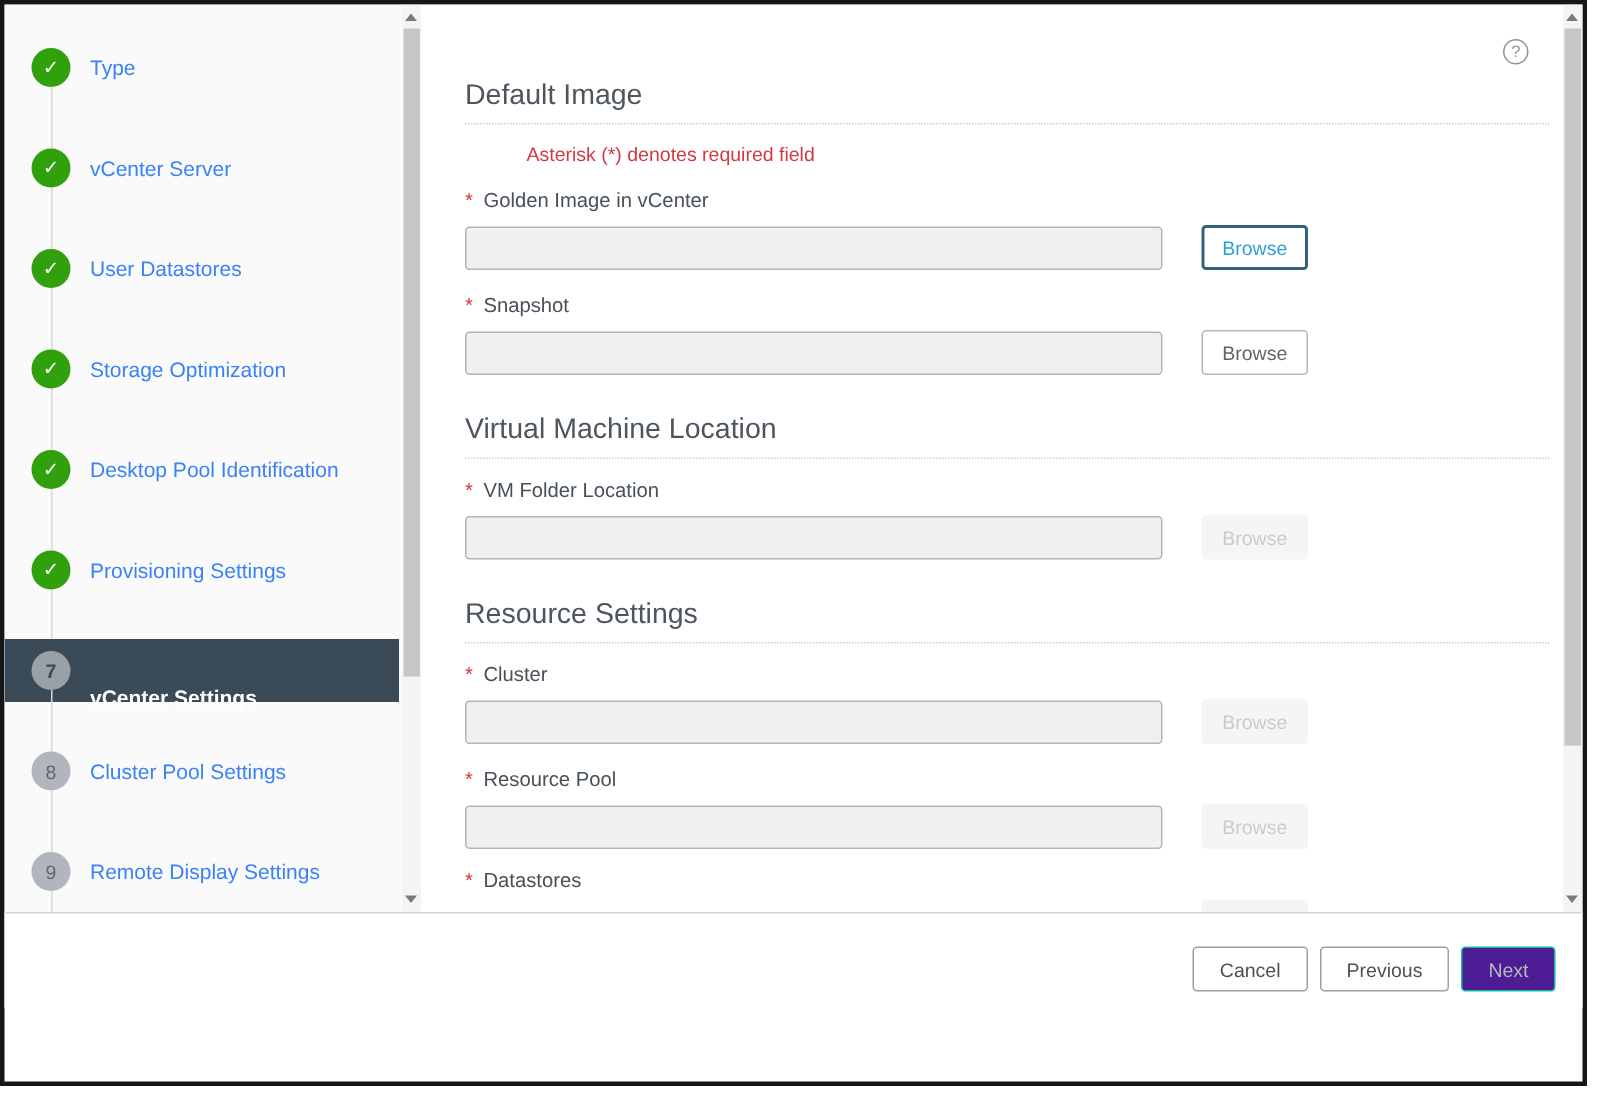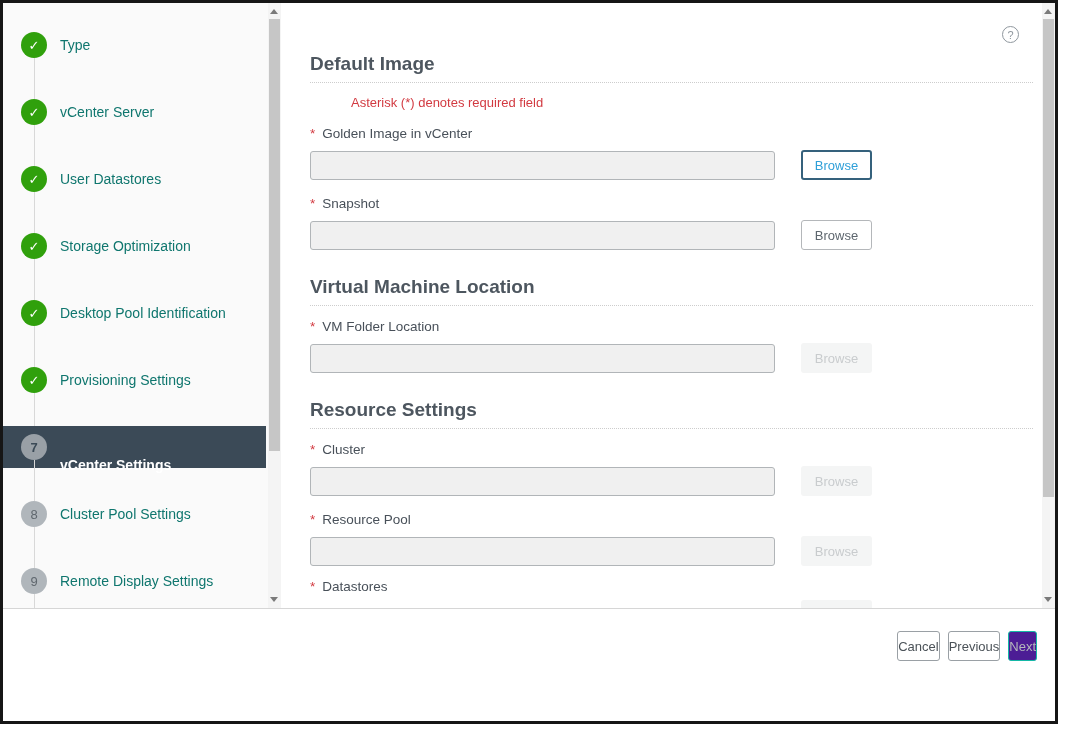--- a/index.html
+++ b/index.html
@@ -10,21 +10,21 @@
   .dlg-header { height:43px; border-bottom:1px solid #e7e7e7; display:flex;
     align-items:center; padding-left:21px; background:#fff; }
   .dlg-title { font-size:19px; color:#3e4a55; }
   .dlg-body { position:relative; height:605px; display:flex; overflow:hidden; }
   
   .sidebar { position:relative; width:278px; background:#fafafa; flex:none; overflow:hidden; }
   .steps { padding-top:29px; }
   .step { display:flex; align-items:center; height:26px; padding-left:18px; }
   .step .circle { width:26px; height:26px; border-radius:50%; flex:none; display:flex;
     align-items:center; justify-content:center; font-size:13px; }
-  .step .label { margin-left:13px; font-size:14px; color:#0f766e; white-space:nowrap; }
+  .step .label { margin-left:13px; font-size:14px; color:#3b82f6; white-space:nowrap; }
   .step.done .circle { background:#30a00c; color:#fff; font-weight:bold; }
   .step.active { height:42px; margin:-8px 0; background:#3b4a57; width:263px; }
   .step.active .circle { background:#99a0a6; color:#3b4a57; font-weight:bold; }
   .step.active .label { color:#fff; font-weight:bold;margin-top:36px; }
   .step.upcoming .circle { background:#b0b6bb; color:#5f676e; }
   .connector { width:1px; height:41px; background:#d8d8d8; margin-left:31px; }
   
   .scrollbar { position:absolute; top:0; bottom:0; right:0; width:13px; background:#f4f4f4; }
   .sb-thumb { position:absolute; left:1px; right:1px; background:#c6c6c6; }
   .sb-arrow-up { position:absolute; top:6px; left:2px; width:0; height:0;
@@ -35,42 +35,42 @@
     border-top:5px solid #7a7a7a; }
   .sidebar .sb-thumb { top:16px; height:432px; }
   .main .sb-thumb { top:16px; height:478px; }
   
   .main { flex:1; position:relative; background:#fff; overflow:hidden; }
   .content { padding:50px 22px 0 29px; }
   .help-icon { position:absolute; top:23px; right:36px; width:17px; height:17px;
     border:1px solid #8f979e; border-radius:50%; color:#8f979e; font-size:11px;
     display:flex; align-items:center; justify-content:center; cursor:pointer; }
   .section:not(:first-child) { margin-top:26px; }
-  .section-heading { font-size:19px; font-weight:700; color:#4d565f;
+  .section-heading { font-size:19px; font-weight:400; color:#4d565f;
     padding-bottom:7px; border-bottom:1px dotted #cdcdcd; }
   .required-note { color:#d23a41; font-size:13px; margin-top:12px;margin-left:41px; }
   .field-label { margin-top:16px; font-size:13.5px; color:#485059; display:flex; gap:7px; }
   .field-label.tight { margin-top:13px; }
   .field-label .asterisk { color:#d23a41; }
   .field-row { margin-top:9px; display:flex; align-items:center; }
   .field-row.note-row { margin-top:6px; }
   .text-input { width:465px; height:29px; background:#f0f0f0; border:1px solid #b1b5b8;
     border-radius:3px; font-size:13px; color:#333; padding:0 8px; }
   .field-note { width:465px; font-size:13px; color:#4a545e; padding-top:5px; }
   .browse-btn { margin-left:26px; width:71px; height:30px; border-radius:3px; font-size:13px;
     display:flex; align-items:center; justify-content:center; background:#fff; flex:none;
     font-family:inherit; cursor:pointer; }
   .browse-btn.primary { border:2px solid #35617c; color:#2e9fd8; }
   .browse-btn.normal { border:1px solid #b4b7ba; color:#5d666e; }
   .browse-btn.disabled { border:none; background:#f4f5f5; color:#c9ccce; cursor:default; }
   
   .dlg-footer { height:64px; border-top:1px solid #d6d6d6; display:flex;
     justify-content:flex-end; align-items:flex-start; padding:22px 18px 0 0; gap:8px;
     background:#fff; }
-  .btn { height:30px; padding:0 0; border-radius:3px; background:#fff;
+  .btn { height:30px; padding:0 17px; border-radius:3px; background:#fff;
     border:1px solid #9aa0a5; color:#4b5258; font-size:13px; font-family:inherit; cursor:pointer; }
   .btn.disabled { background:#4c1d95; border:1px solid #14b8a6; color:#b5b9bc; cursor:default; }
 </style>
 </head>
 <body>
 
 <div class="dialog">
 
 
   <div class="dlg-body">

